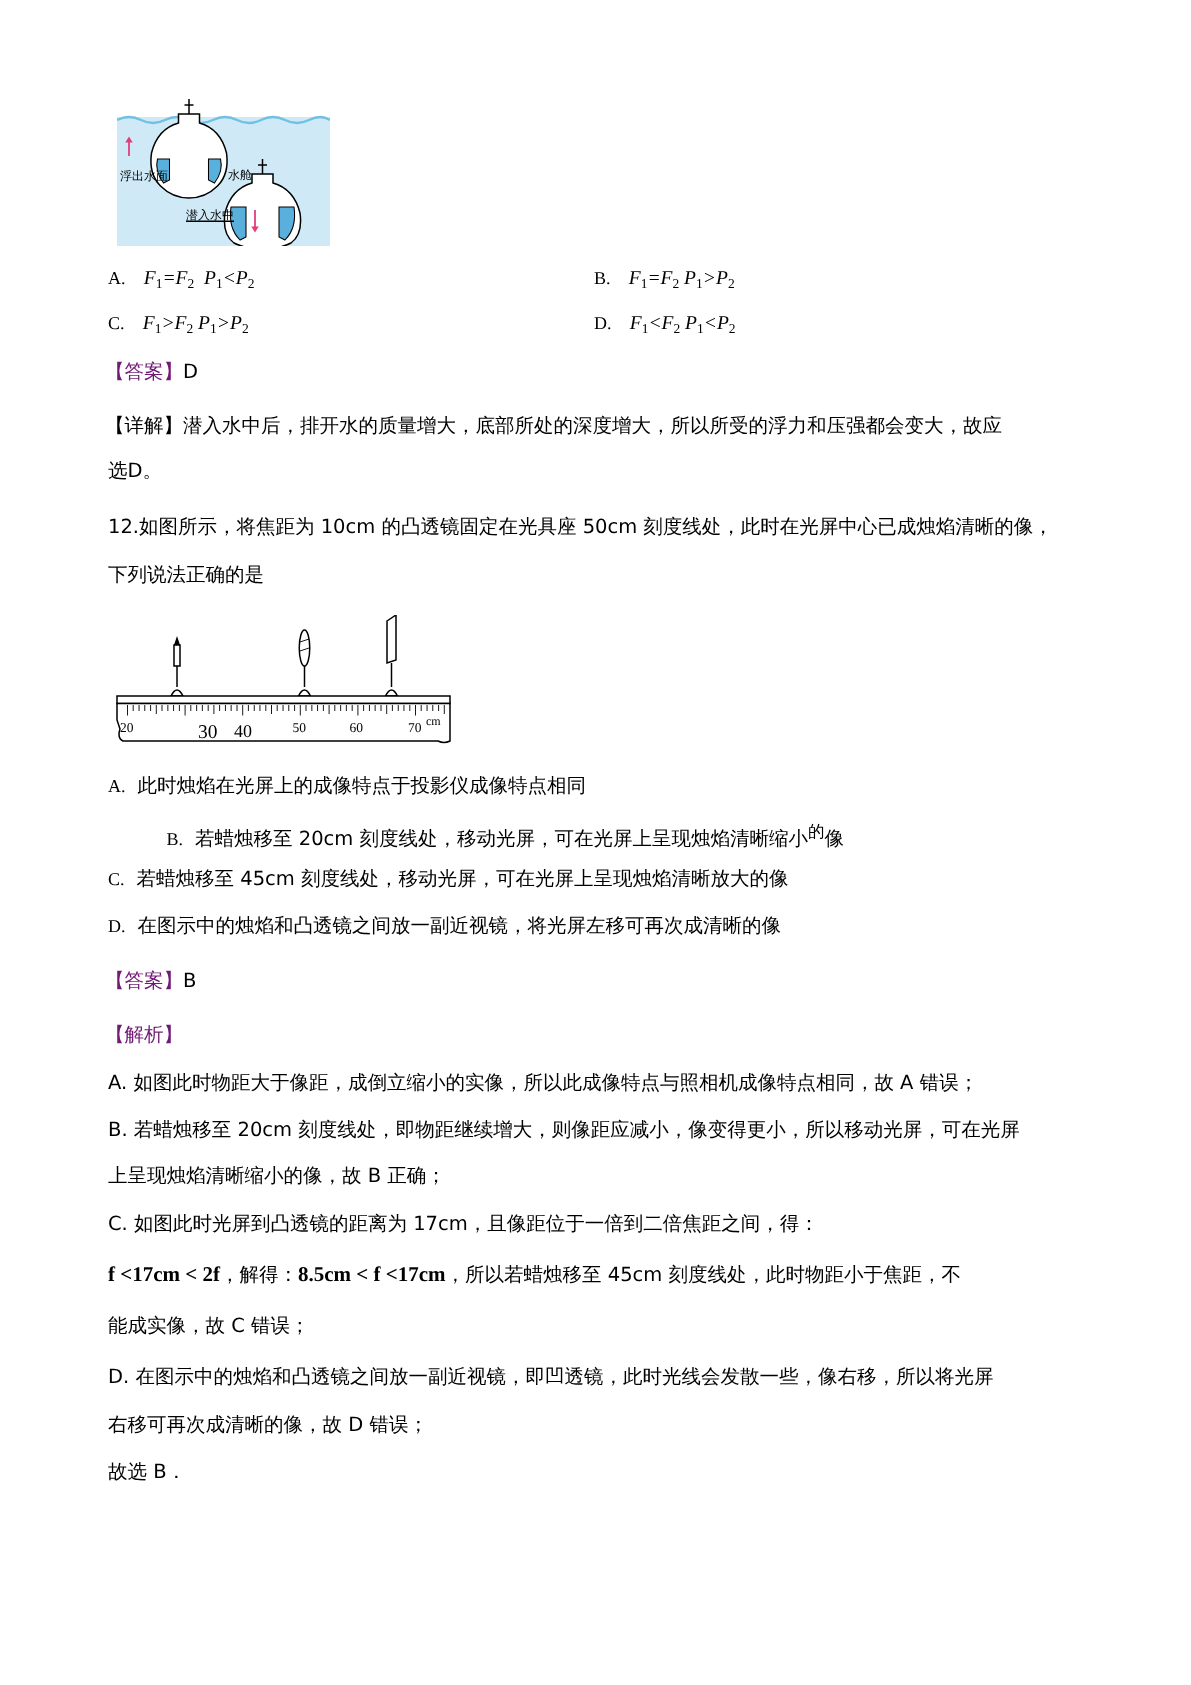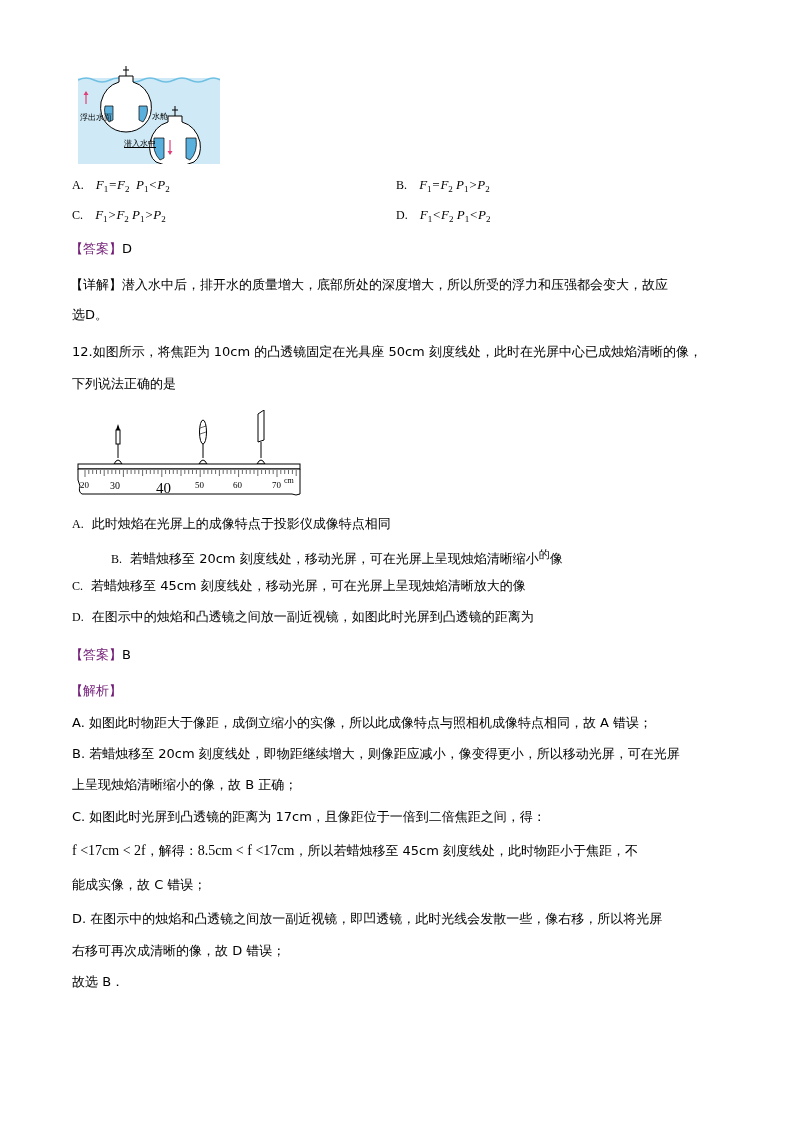--- a/index.html
+++ b/index.html
@@ -4,21 +4,21 @@
 <style>
   html, body { margin: 0; padding: 0; background: #ffffff; }
   body { width: 794px; height: 1123px; position: relative; overflow: hidden;
          font-family: "DejaVu Sans", "Liberation Sans", sans-serif; color: #000; font-size: 13px; }
   .abs { position: absolute; }
   .line { position: absolute; left: 72px; white-space: nowrap; font-size: 13px; line-height: 18px; }
   .opt-label { font-family: "Liberation Serif", serif; font-size: 12px; margin-right: 8px; }
   .math { font-family: "Liberation Serif", serif; font-style: italic; font-size: 13px; }
   .math sub { font-size: 9px; font-style: normal; vertical-align: -3px; }
   .tag-blue { color: #701a75; }
-  .bold-math { font-family: "Liberation Serif", serif; font-weight: normal; font-size: 14px; }
+  .bold-math { font-family: "Liberation Serif", serif; font-weight: bold; font-size: 14px; }
   .serif { font-family: "Liberation Serif", serif; }
 </style>
 </head>
 <body>
 
 <div class="abs" style="left:78px; top:64px; width:146px; height:100px;">
   <svg width="142" height="100" viewBox="0 0 142 100">
     <rect x="0" y="14" width="142" height="86" fill="#cfeaf6"></rect>
     <path d="M0 16 Q8 12 16 16 T32 16 T48 16 T64 16 T80 16 T96 16 T112 16 T128 16 T142 16" fill="none" stroke="#6fc0e3" stroke-width="1.5"></path>
 
@@ -149,39 +149,39 @@
         <line x1="197.2" y1="60" x2="197.2" y2="64"></line>
       <line x1="201" y1="60" x2="201" y2="67"></line>
         <line x1="204.8" y1="60" x2="204.8" y2="64"></line>
         <line x1="208.7" y1="60" x2="208.7" y2="64"></line>
         <line x1="212.5" y1="60" x2="212.5" y2="64"></line>
         <line x1="216.4" y1="60" x2="216.4" y2="64"></line>
         <line x1="220.2" y1="60" x2="220.2" y2="66"></line>
     </g>
   </svg>
   <span class="abs serif" style="left:4px; top:70px; font-size:9px;">20</span>
-  <span class="abs serif" style="left:34px; top:70px; font-size:10px;">30</span>
-  <span class="abs serif" style="left:80px; top:70px; font-size:15px;text-align:center;">40</span>
+  <span class="abs serif" style="left:56px; top:70px; font-size:13px;">30</span>
+  <span class="abs serif" style="left:80px; top:70px; font-size:12px;text-align:center;">40</span>
   <span class="abs serif" style="left:119px; top:70px; font-size:9px;">50</span>
   <span class="abs serif" style="left:157px; top:70px; font-size:9px;">60</span>
   <span class="abs serif" style="left:196px; top:70px; font-size:9px;">70</span>
   <span class="abs serif" style="left:208px; top:66px; font-size:8px;">cm</span>
 </div>
 
 <div class="line" style="top:515px;">
   <span class="opt-label">A.</span><span>此时烛焰在光屏上的成像特点于投影仪成像特点相同</span>
 </div>
 <div class="line" style="top:546px;margin-left:39px;">
   <span class="opt-label">B.</span><span>若蜡烛移至 20cm 刻度线处，移动光屏，可在光屏上呈现烛焰清晰缩小</span><span style="font-size:11px; vertical-align:5px;">的</span><span>像</span>
 </div>
 <div class="line" style="top:577px;">
   <span class="opt-label">C.</span><span>若蜡烛移至 45cm 刻度线处，移动光屏，可在光屏上呈现烛焰清晰放大的像</span>
 </div>
 <div class="line" style="top:608px;">
-  <span class="opt-label">D.</span><span>在图示中的烛焰和凸透镜之间放一副近视镜，如图此时光屏到凸透镜的距离为</span>
+  <span class="opt-label">D.</span><span>在图示中的烛焰和凸透镜之间放一副近视镜，将光屏左移可再次成清晰的像</span>
 </div>
 
 <div class="line" style="top:646px; left:70px;">
   <span class="tag-blue">【答案】</span><span>B</span>
 </div>
 <div class="line" style="top:682px; left:70px;">
   <span class="tag-blue">【解析】</span>
 </div>
 
 <div class="line" style="top:714px;">A. 如图此时物距大于像距，成倒立缩小的实像，所以此成像特点与照相机成像特点相同，故 A 错误；</div>

